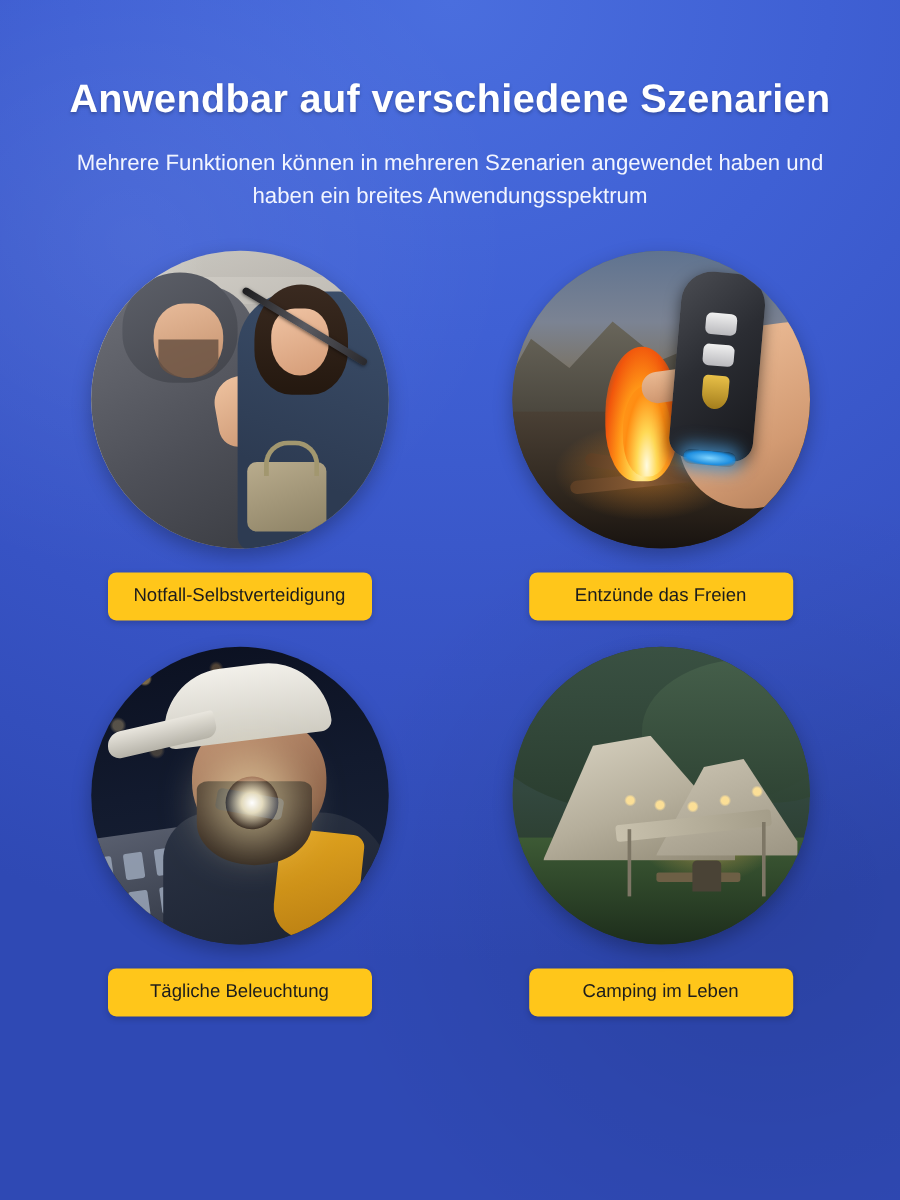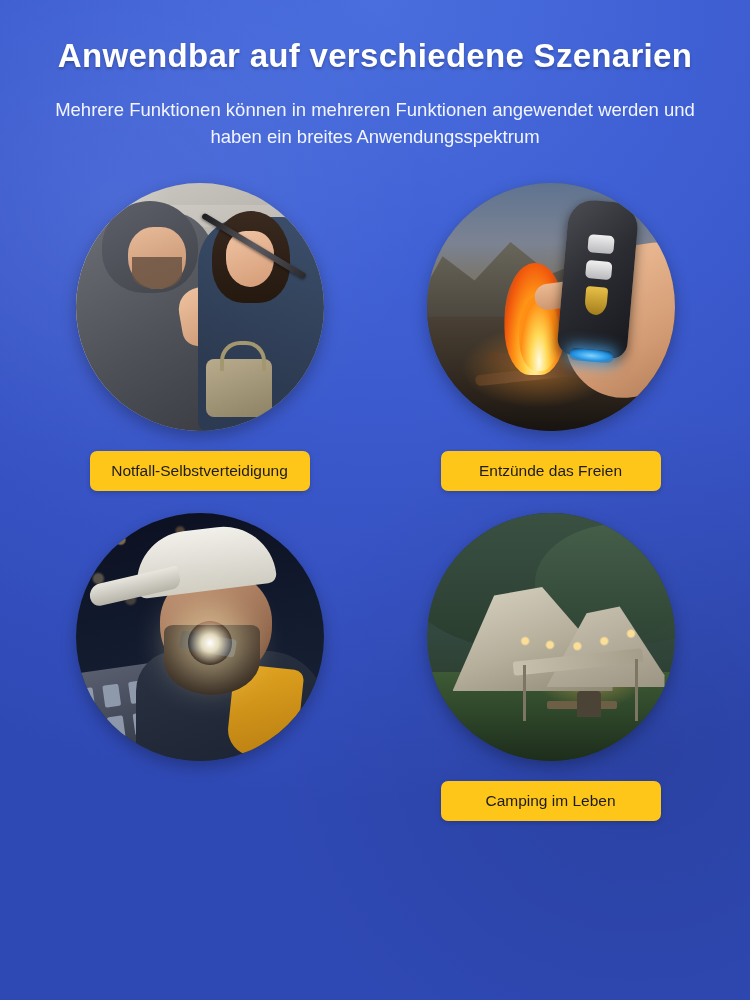--- a/index.html
+++ b/index.html
@@ -28,21 +28,21 @@
     inset: 0;
     background:
       radial-gradient(ellipse 60% 40% at 15% 20%, rgba(255,255,255,0.07), rgba(255,255,255,0) 70%),
       radial-gradient(ellipse 70% 50% at 85% 75%, rgba(0,0,0,0.10), rgba(0,0,0,0) 70%);
     pointer-events: none;
   }
 
   .header {
     position: relative;
     z-index: 2;
-    padding-top: 36px;
+    padding-top: 62px;
     text-align: center;
   }
   .title {
     color: #ffffff;
     font-size: 33px;
     font-weight: bold;
     letter-spacing: 0.3px;
     line-height: 1.2;
     margin: 0 20px;
     text-shadow: 0 2px 3px rgba(0,0,0,0.25);
@@ -489,21 +489,21 @@
     border-radius: 4px 4px 0 0;
   }
 </style>
 </head>
 <body>
 
 <div class="poster">
 
   <div class="header">
     <h1 class="title">Anwendbar auf verschiedene Szenarien</h1>
-    <p class="subtitle">Mehrere Funktionen können in mehreren Funktionen angewendet werden und haben ein breites Anwendungsspektrum</p>
+    <p class="subtitle">Mehrere Funktionen können in mehreren Szenarien angewendet haben und haben ein breites Anwendungsspektrum</p>
   </div>
 
   <div class="grid">
 
     <div class="cell">
       <div class="circle sc-defense">
         <div class="wall"></div>
         <div class="man"></div>
         <div class="hood"></div>
         <div class="face"></div>
@@ -556,20 +556,21 @@
             <i></i>
         </div>
         <div class="body"></div>
         <div class="vest"></div>
         <div class="head"></div>
         <div class="beard2"></div>
         <div class="cap"></div>
         <div class="torch"></div>
         <div class="beam"></div>
       </div>
+      <div class="label">Tägliche Beleuchtung</div>
     </div>
 
     <div class="cell">
       <div class="circle sc-camp">
         <div class="hill"></div>
         <div class="hill2"></div>
         <div class="grass"></div>
         <div class="lamp-glow"></div>
         <div class="tent"></div>
         <div class="tent2"></div>

